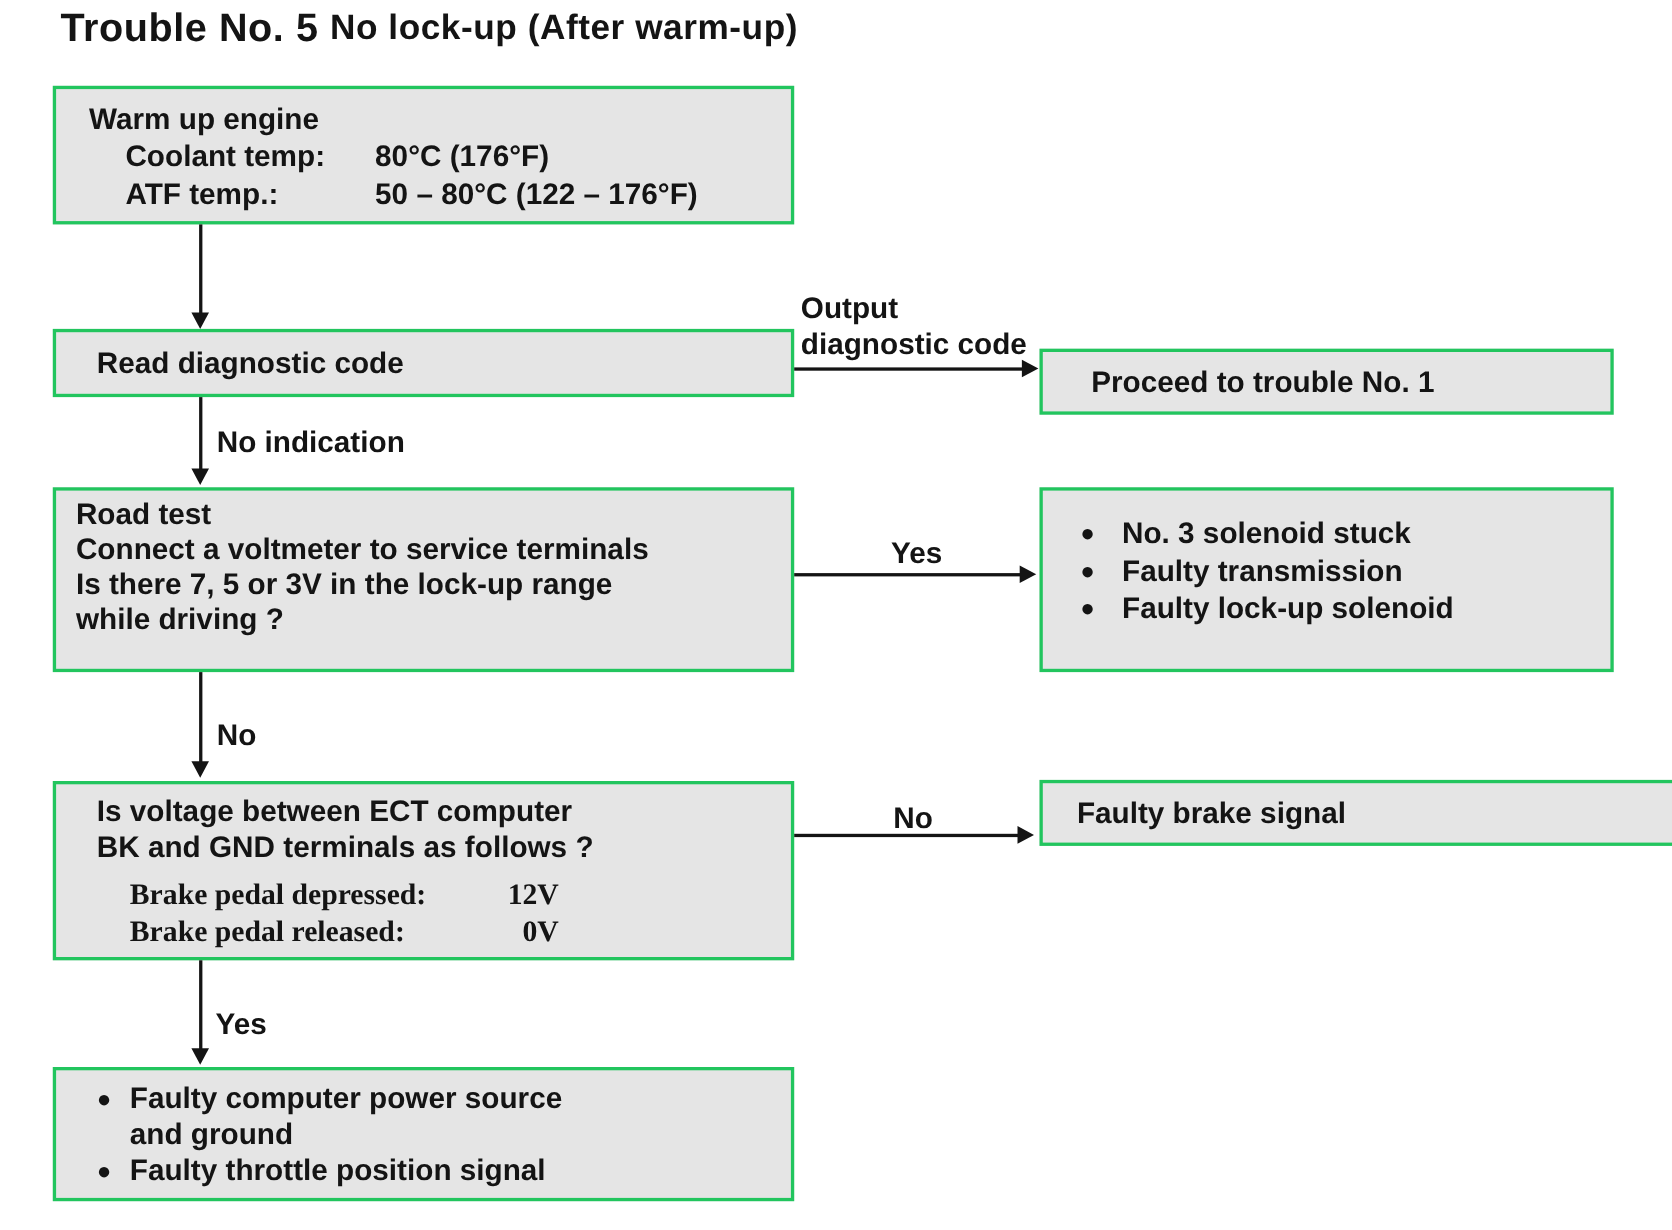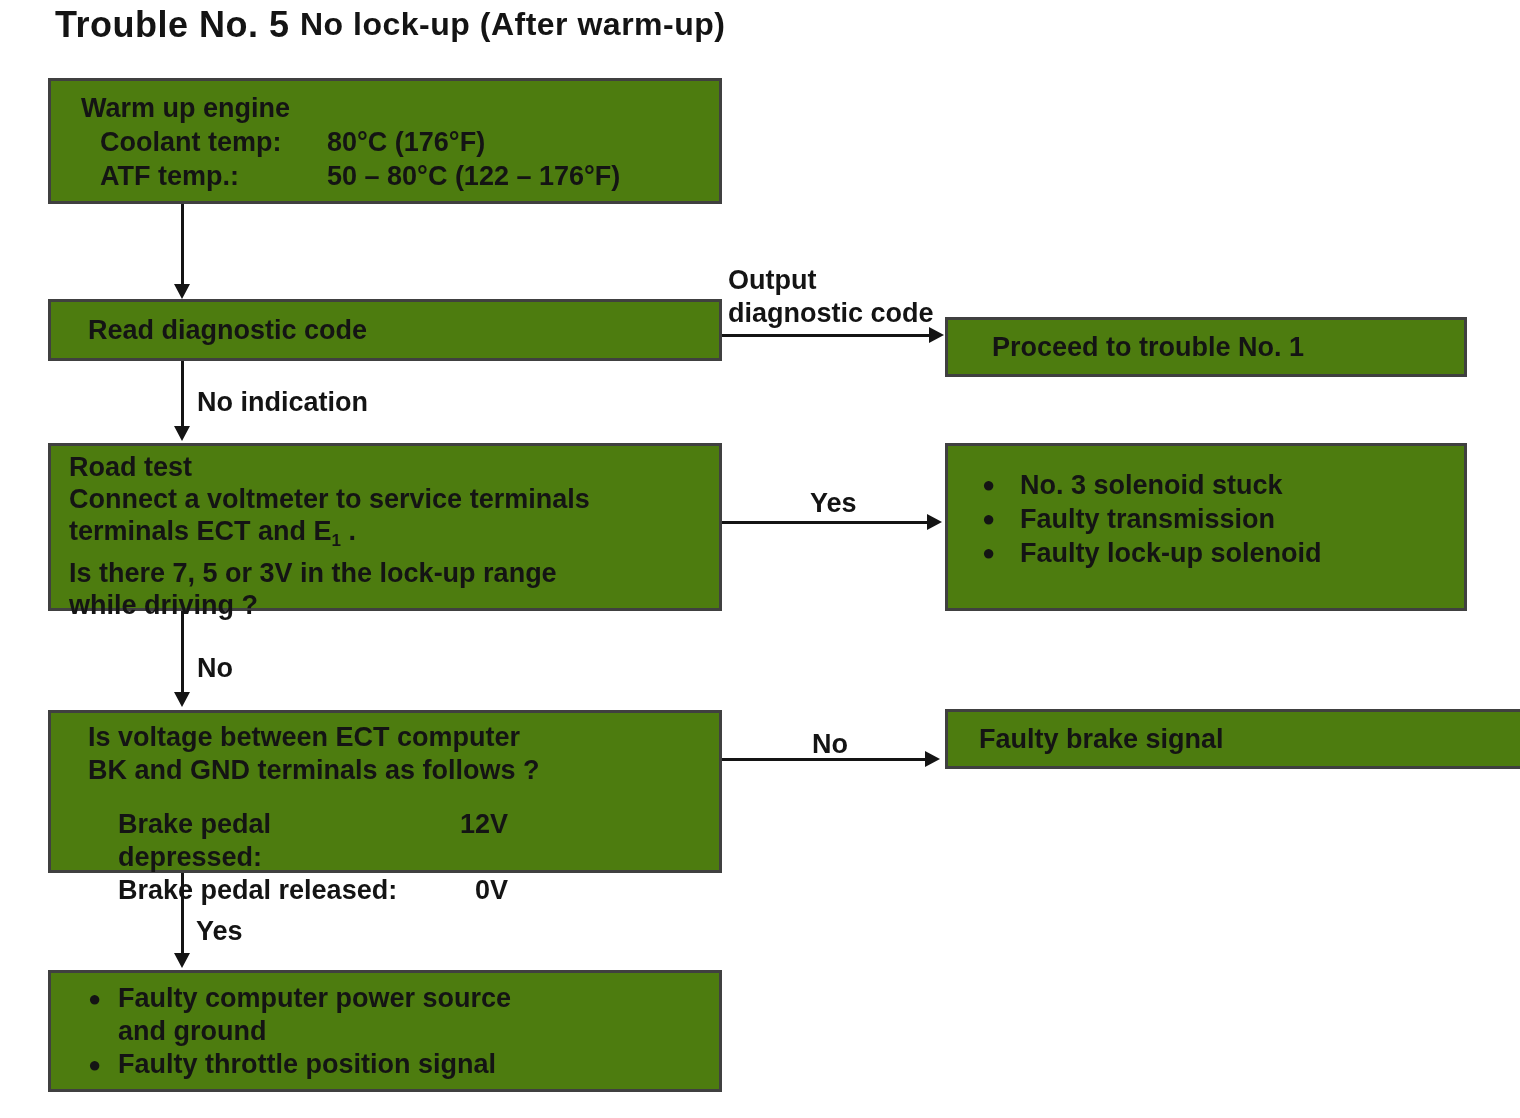--- a/index.html
+++ b/index.html
@@ -16,36 +16,36 @@
     line-height: 33px;
     overflow: hidden;
   }
   .abs { position: absolute; }
   .title-left  { left: 55px;  top: 8px;  font-size: 36px; letter-spacing: 0.5px; }
   .title-right { left: 300px; top: 8px;  font-size: 32px; letter-spacing: 0.5px; }
 
   .box {
     position: absolute;
     box-sizing: border-box;
-    border: 3px solid #404040;
-    background: #4d7c0f;
+    border: 3px solid #22c55e;
+    background: #e5e5e5;
   }
   .box-warmup   { left: 48px;  top: 78px;  width: 674px; height: 126px; padding: 10px 8px 0 30px; line-height: 34px; }
   .box-readcode { left: 48px;  top: 299px; width: 674px; height: 62px;  display: flex; align-items: center; padding-left: 37px; }
   .box-proceed  { left: 945px; top: 297px; width: 522px; height: 60px;  display: flex; align-items: center; padding-left: 44px; margin-top: 20px; }
   .box-roadtest { left: 48px;  top: 443px; width: 674px; height: 168px; padding: 5px 8px 0 18px; line-height: 32px; }
   .box-solenoid { left: 945px; top: 443px; width: 522px; height: 168px; padding: 22px 8px 0 34px; line-height: 34px; }
   .box-voltage  { left: 48px;  top: 710px; width: 674px; height: 163px; padding: 8px 8px 0 37px; }
   .box-brake    { left: 945px; top: 709px; width: 626px; height: 60px;  display: flex; align-items: center; padding-left: 31px; }
   .box-final    { left: 48px;  top: 970px; width: 674px; height: 122px; padding: 9px 8px 0 37px; }
 
-  .kv-row { display: flex; margin-left: 19px; }
+  .kv-row { display: flex; margin-left: 33px; }
   .kv-row .kv-label { width: 227px; flex: none; }
 
-  .volt-rows { margin-top: 21px; margin-left: 30px; }
+  .volt-rows { margin-top: 10px; margin-left: 30px; font-family: Liberation Serif, serif; }
   .volt-rows .kv-row { margin-left: 0; }
   .volt-rows .kv-label { width: 300px; flex: none; }
   .volt-rows .kv-value { width: 90px; flex: none; text-align: right; }
 
   .bullet-row { display: flex; align-items: flex-start; }
   .bullet {
     flex: none;
     width: 38px;
     font-size: 22px;
     line-height: inherit;
@@ -110,21 +110,20 @@
 
   <div class="edge-label" style="left:197px; top:386px;">No indication</div>
   <div>
     <div class="v-line" style="left:181px; top:361px; height:66px;"></div>
     <div class="v-head" style="left:174px; top:426px;"></div>
   </div>
 
   <div class="box box-roadtest">
     <div>Road test</div>
     <div>Connect a voltmeter to service terminals</div>
-    <div><span>terminals ECT and E</span><span class="sub">1</span><span> .</span></div>
     <div>Is there 7, 5 or 3V in the lock-up range</div>
     <div>while driving ?</div>
   </div>
 
   <div class="edge-label" style="left:810px; top:487px;">Yes</div>
   <div>
     <div class="h-line" style="left:722px; top:521px; width:206px;"></div>
     <div class="h-head" style="left:927px; top:514px;"></div>
   </div>
 

